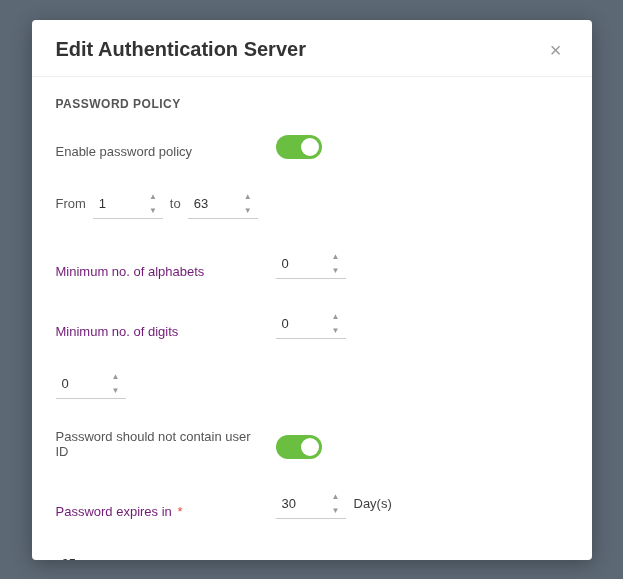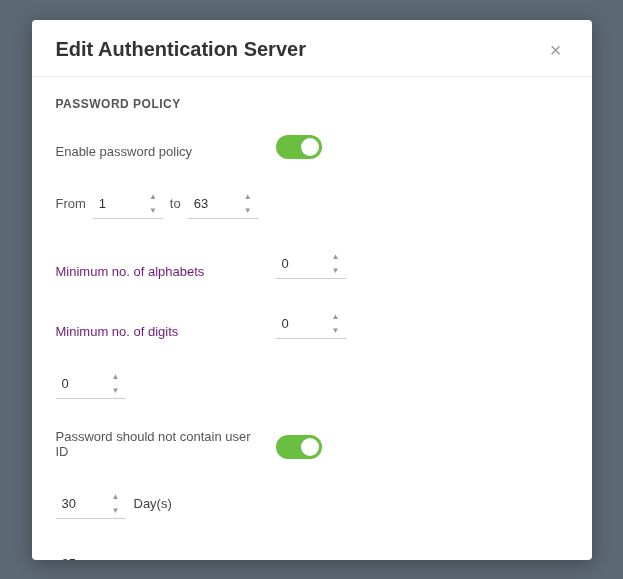--- a/index.html
+++ b/index.html
@@ -312,20 +312,23 @@
       </div>
       <div class="form-control-area">
         <label class="toggle">
           <input type="checkbox" checked="" style="">
           <span class="toggle-slider on"></span>
         </label>
       </div>
     </div>
 
     <div class="form-row">
+      <div class="form-label">
+        <span class="cyan">Password expires in</span><span class="required"> *</span>
+      </div>
       <div class="form-control-area">
         <div class="number-input-wrap">
           <input class="number-input" type="number" value="30" style="">
           <div class="spin-buttons">
             <button class="spin-btn">▲</button>
             <button class="spin-btn">▼</button>
           </div>
         </div>
         <span class="days-label">Day(s)</span>
       </div>

